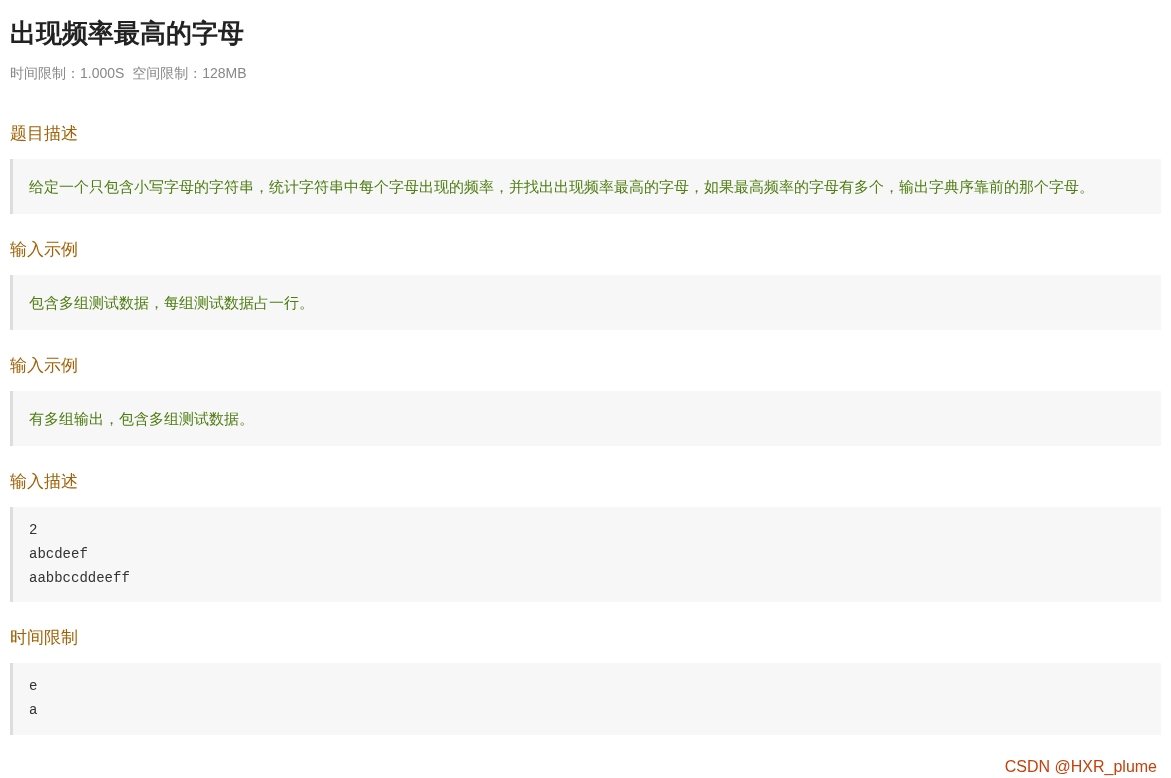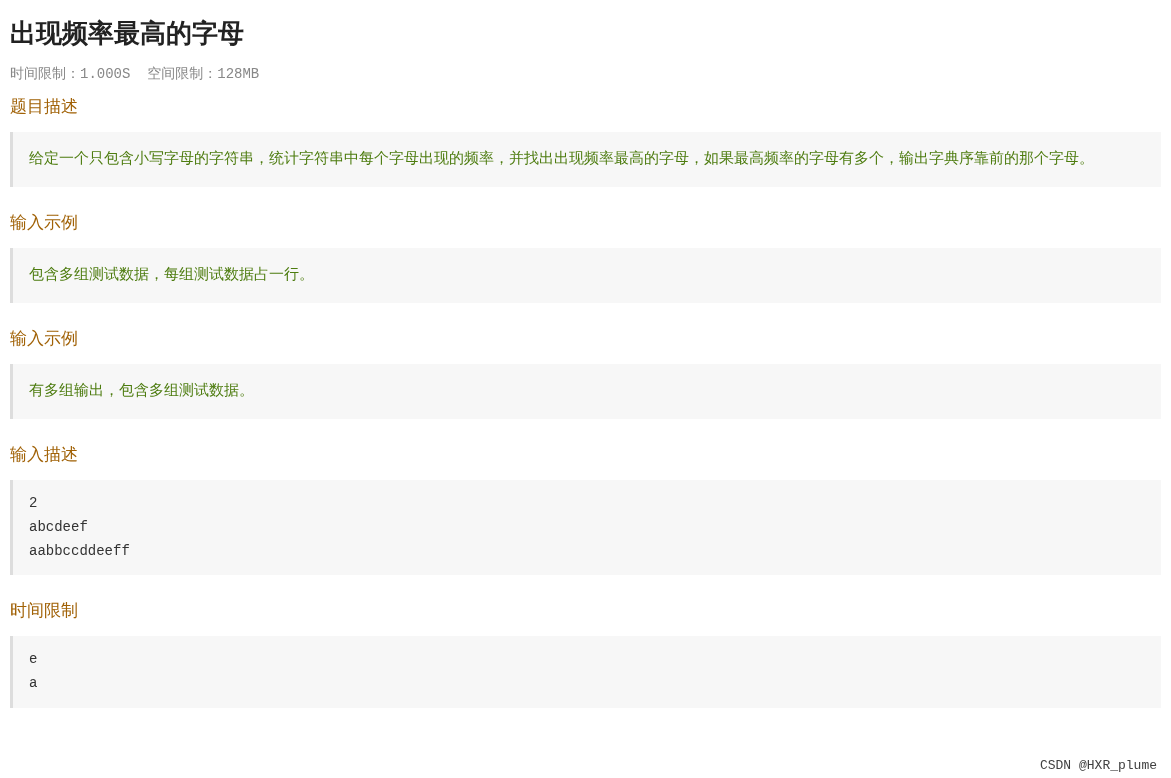--- a/index.html
+++ b/index.html
@@ -1,37 +1,36 @@
 <!DOCTYPE html>
 <html><head>
   <meta charset="utf-8">
   <style>
     * {
       margin: 0;
       padding: 0;
       box-sizing: border-box;
-      font-family: Liberation Mono, monospace;
     }
     body {
       font-family: -apple-system, BlinkMacSystemFont, "Segoe UI", "Microsoft YaHei", "PingFang SC", sans-serif;
       background: #fff;
       color: #333;
       padding: 16px 10px 10px 10px;
       width: 1171px;
     }
     .title {
       font-size: 26px;
       font-weight: 700;
       color: #222;
       margin-bottom: 14px;
     }
     .limits {
       font-size: 14px;
       color: #888;
-      margin-bottom: 12px;
+      margin-bottom: 39px;
     }
     .section-heading {
       font-size: 17px;
       font-weight: 400;
       color: #a16207;
       margin-bottom: 14px;
       margin-top: 4px;
     }
     .block {
       background: #f7f7f7;
@@ -50,22 +49,22 @@
       font-family: Consolas, "Courier New", monospace;
       font-size: 14px;
       color: #333;
       white-space: pre;
       line-height: 1.7;
     }
     .watermark {
       position: absolute;
       right: 14px;
       top: 758px;
-      font-size: 13px;
-      color: #404040;
+      font-size: 16px;
+      color: #c2410c;
       text-align: right;
     }
   </style>
 </head>
 <body>
 
 <h1 class="title">出现频率最高的字母</h1>
 
 <div class="limits">
   <span>时间限制：</span><span>1.000S</span>&nbsp;&nbsp;<span>空间限制：</span><span>128MB</span>

